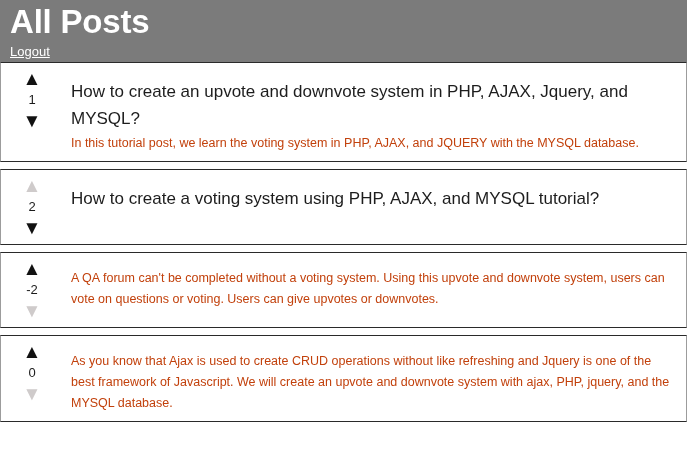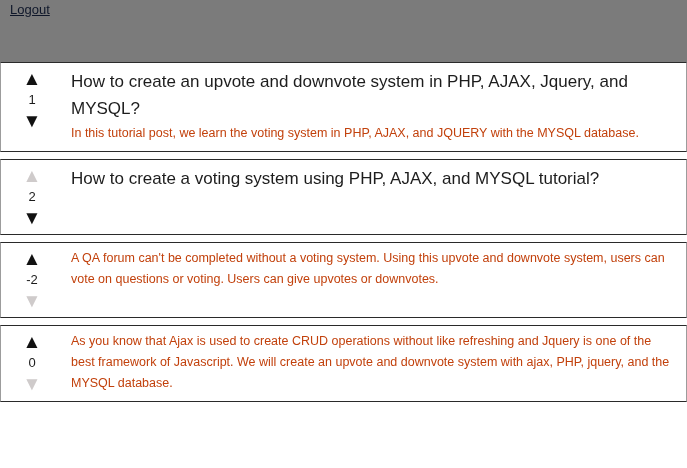--- a/index.html
+++ b/index.html
@@ -30,21 +30,21 @@
     line-height: 40px;
     font-weight: bold;
     color: #ffffff;
     letter-spacing: -0.2px;
     padding-top: 2px;
   }
   .logout-link {
     display: inline-block;
     font-size: 13px;
     line-height: 16px;
-    color: #0f172a;
+    color: #ffffff;
     text-decoration: underline;
     cursor: pointer;
     margin-top: 1px;
   }
 
   
   .post-list {
     padding: 0;
     margin: 0;
     list-style: none;
@@ -88,39 +88,41 @@
     display: block;
     padding: 1px 0;
   }
 
   
   .post-content {
     flex: 1;
     padding: 5px 8px 7px 8px;
     box-sizing: border-box;
     min-width: 0;
+    margin-top: 10px;
   }
   .post-title {
     margin: 0 0 1px 0;
     font-size: 17px;
     line-height: 27px;
     font-weight: normal;
     color: #1d1d1d;
   }
   .post-body {
     margin: 0;
     font-size: 12.5px;
     line-height: 21px;
     color: #c2410c;
   }
 </style>
 </head>
 <body>
 
 <header class="page-header">
+  <h1 class="page-title">All Posts</h1>
   <a class="logout-link">Logout</a>
 </header>
 
 <main class="post-list" id="post-list">
     <div class="post-row">
       <div class="vote-col">
         <span class="vote-arrow active">▲</span>
         <span class="vote-count">1</span>
         <span class="vote-arrow active">▼</span>
       </div>

